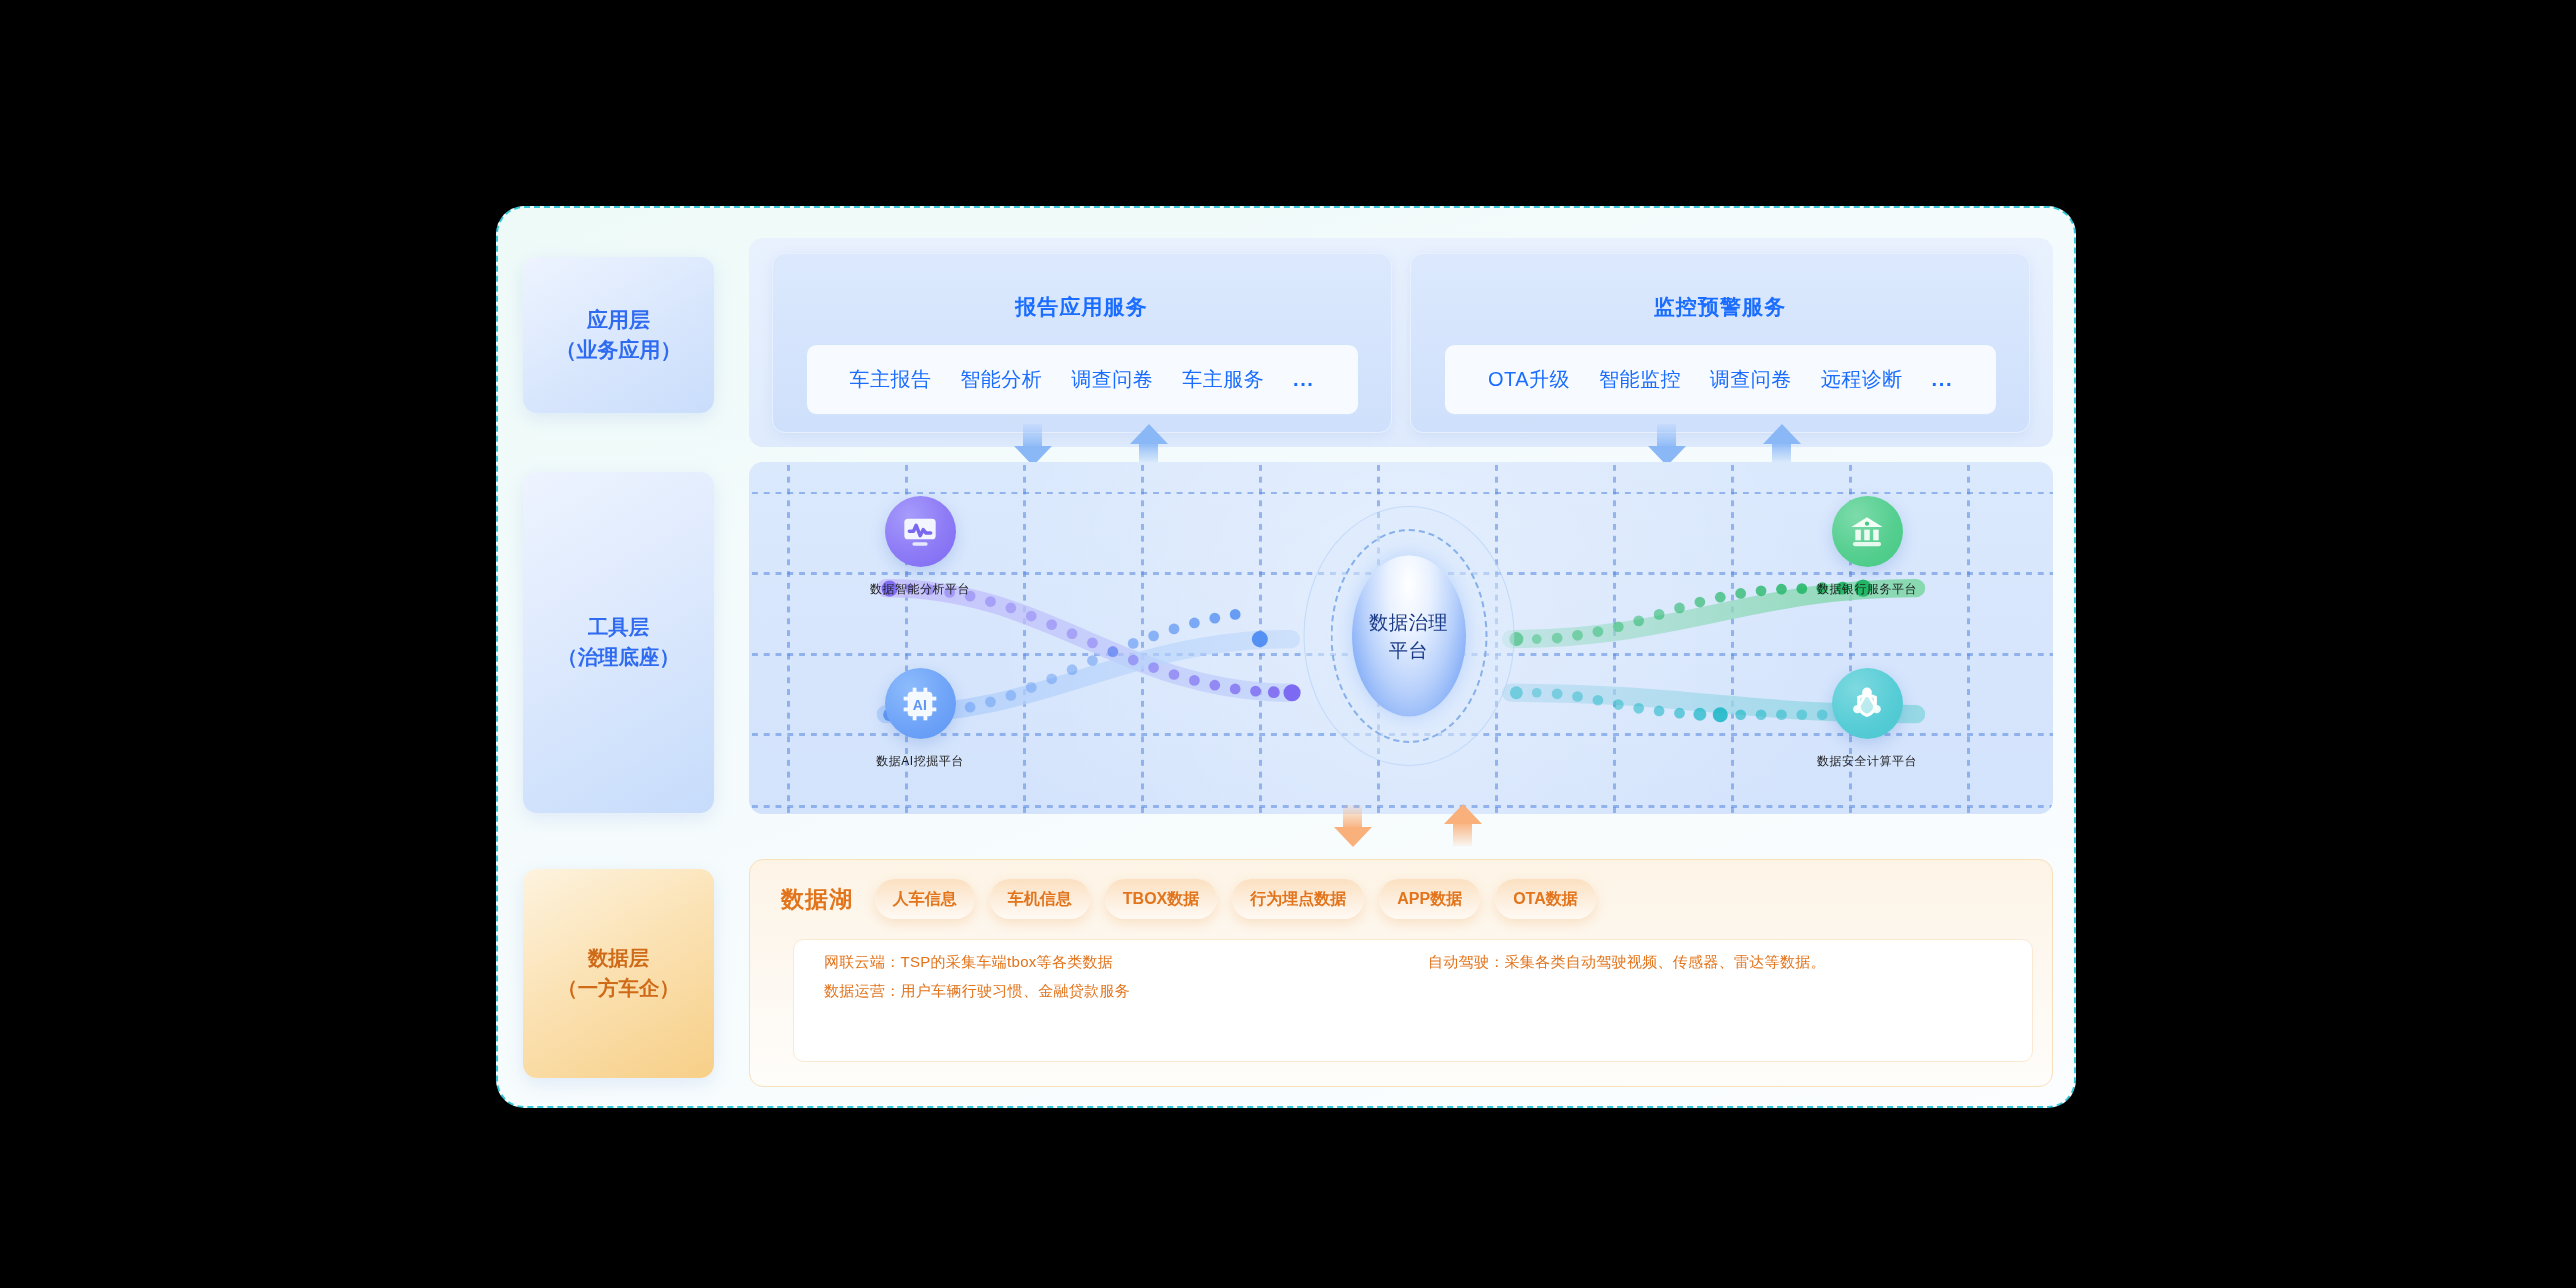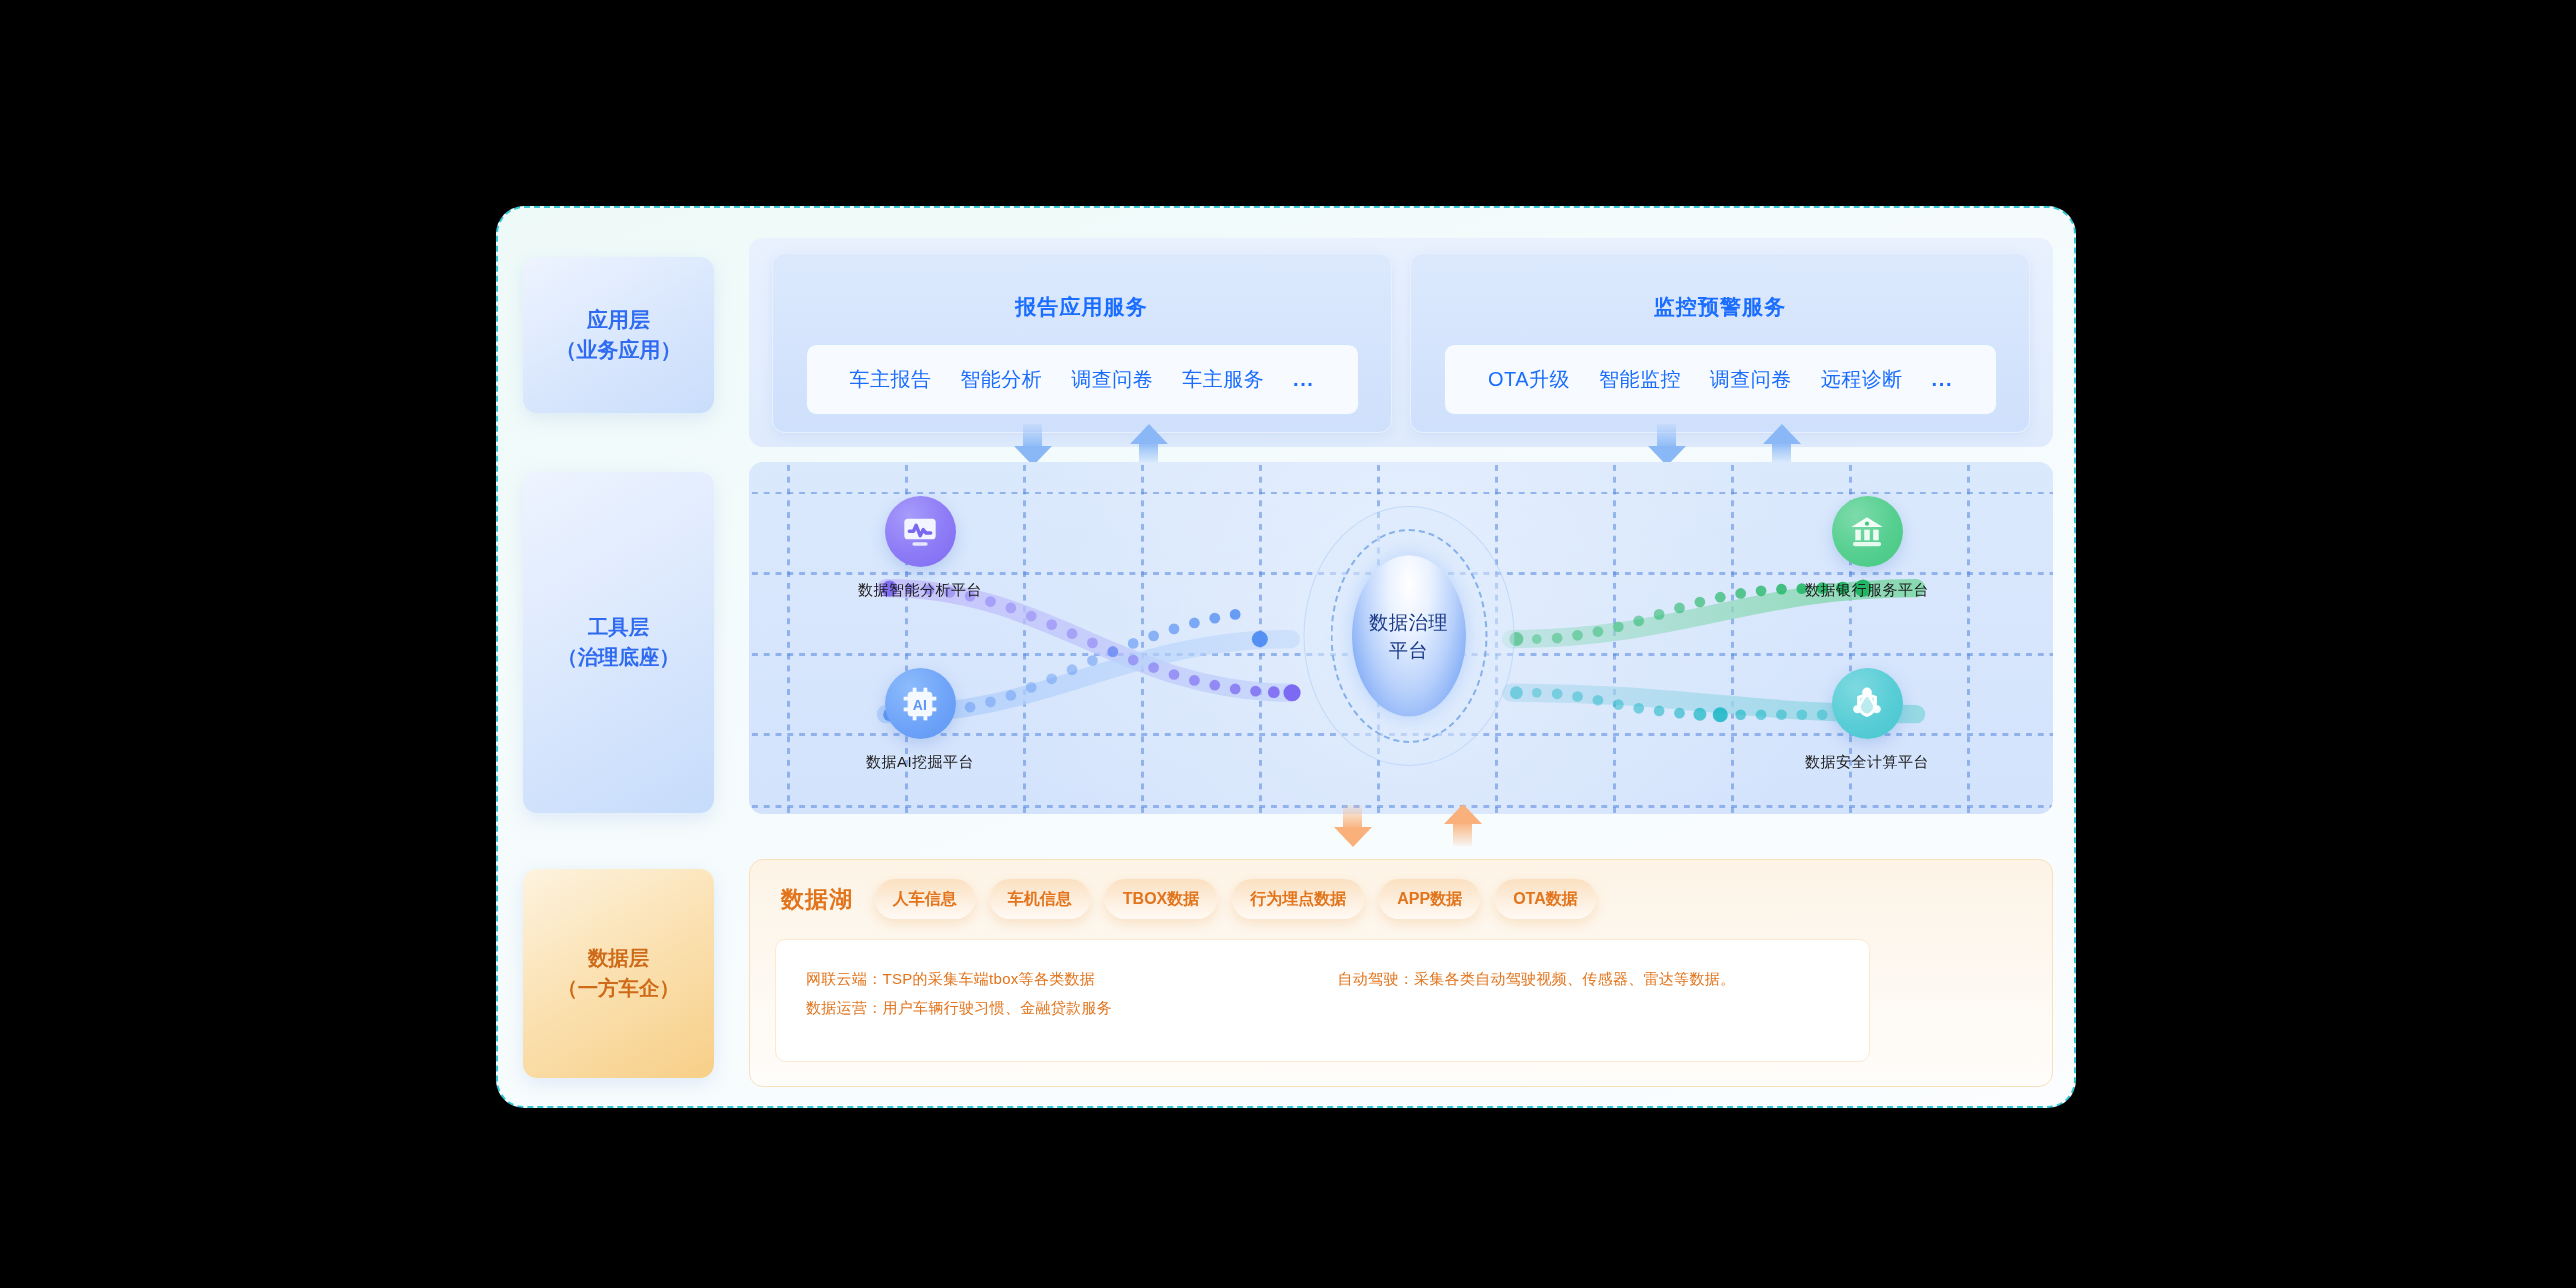--- a/index.html
+++ b/index.html
@@ -280,21 +280,21 @@
     justify-content: center;
     box-shadow: 0 5.4px 16px rgba(60,110,200,0.22);
   }
   .node-icon.purple { background: radial-gradient(circle at 34% 28%, #a79bfb 0%, #8d7bf6 55%, #7d6af2 100%); }
   .node-icon.blue   { background: radial-gradient(circle at 34% 28%, #8dbbfb 0%, #6fa4f8 55%, #5d95f3 100%); }
   .node-icon.green  { background: radial-gradient(circle at 34% 28%, #7ddbab 0%, #56cf90 55%, #44c881 100%); }
   .node-icon.teal   { background: radial-gradient(circle at 34% 28%, #7ed9e0 0%, #58cdd6 55%, #47c5ce 100%); }
 
   .node-label {
     margin-top: 14px;
-    font-size: 15px;
+    font-size: 12px;
     color: #1c1c1c;
     letter-spacing: 0.5px;
     white-space: nowrap;
   }
 
   
   .data-band {
     position: absolute;
     left: 749px;
     top: 859px;
@@ -333,30 +333,30 @@
     font-size: 16px;
     font-weight: 700;
     color: #e2741c;
     white-space: nowrap;
     background: linear-gradient(180deg, #fbe0c1 0%, #fdeedd 52%, #fffaf4 100%);
     box-shadow: 0 4.3px 11.8px rgba(240,170,95,0.28);
   }
 
   .data-desc {
     position: absolute;
-    left: 25px;
+    left: 43px;
     top: 79px;
-    width: 1095px;
+    width: 1240px;
     height: 123px;
     background: #ffffff;
     border: 1.6px solid #fbe9d2;
     border-radius: 10.7px;
     box-sizing: border-box;
     display: flex;
-    padding: 24px 30px;
+    padding: 7px 30px;
   }
   .desc-col { width: 50%; }
   .desc-col.right { padding-left: 30px; }
   .desc-line {
     font-size: 15px;
     color: #e2741c;
     line-height: 1.95;
     letter-spacing: 0.3px;
     white-space: nowrap;
   }

